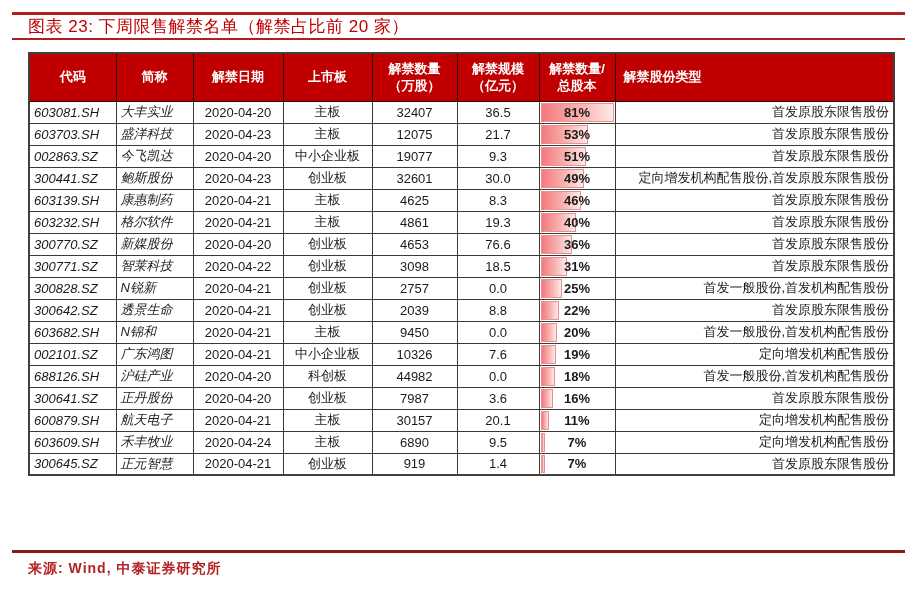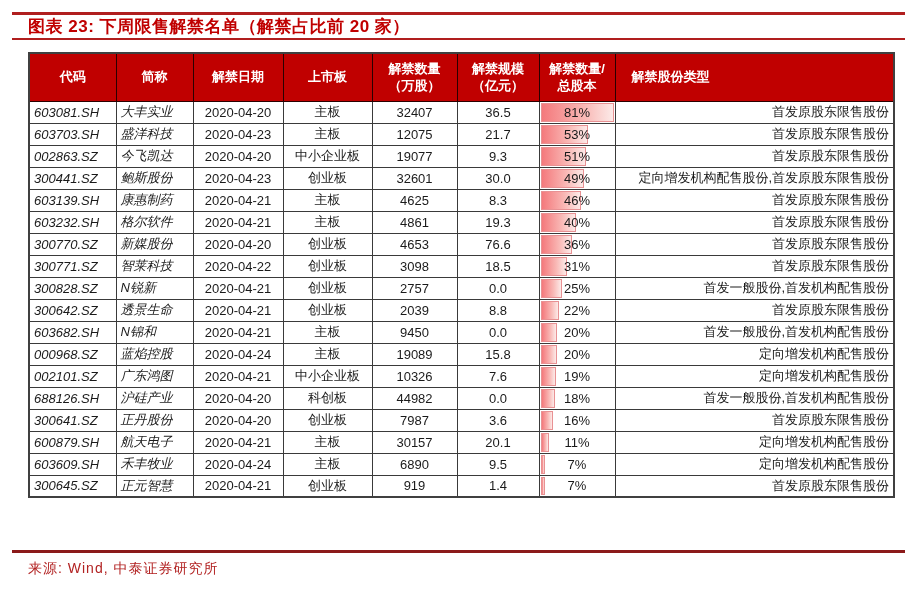--- a/index.html
+++ b/index.html
@@ -11,55 +11,55 @@
   }
   .rule {
     position:absolute; left:12px; right:14px; height:3px;
     background:#b01e1e;
   }
   .rule-top    { top:12px; }
   .rule-title  { top:38px; height:2px; }
   .rule-bottom { top:550px; background:#8b1a1a; }
   .fig-title {
     position:absolute; left:28px; top:15px;
-    font-size:17px; font-weight:bold; color:#c00000;
+    font-size:17px; font-weight:normal; color:#c00000;
     letter-spacing:0.5px; white-space:nowrap;
   }
   .tbl-wrap { position:absolute; left:28px; top:52px; }
   table {
     border-collapse:collapse; table-layout:fixed; width:865px;
     border:2px solid #404040;
   }
   th, td { border:1px solid #3a3a3a; overflow:hidden; }
   thead th {
     background:#c00000; color:#ffffff; font-weight:bold;
     font-size:13px; height:48px; text-align:center;
     white-space:pre-line; line-height:1.35; padding:1px 2px;
     border-color:#2a0000;
   }
-  thead th.h-left { text-align:left; padding-left:16px; }
+  thead th.h-left { text-align:left; padding-left:8px; }
   tbody td {
     height:22px; font-size:13px; background:#ffffff;
     padding:0 4px; white-space:nowrap;
   }
   td.c-left   { text-align:left;font-style:italic; }
   td.c-center { text-align:center; }
   td.c-type   { text-align:right; padding-left:6px; }
   td.c-pct {
     position:relative; text-align:center; padding:0;
   }
   td.c-pct .bar {
     position:absolute; left:1px; top:1px; bottom:1px;
     background:linear-gradient(90deg,#f4797c 0%,#f9b9b6 60%,#fceae8 100%);
     border:1px solid #e89193;
   }
-  td.c-pct .pct-label { position:relative; z-index:1; }
+  td.c-pct .pct-label { position:relative; z-index:1;font-weight:bold; }
   .source {
     position:absolute; left:28px; top:560px;
-    font-size:14px; font-weight:normal; color:#b22222;
+    font-size:14px; font-weight:bold; color:#b22222;
     letter-spacing:1px;
   }
 </style>
 </head>
 <body>
 
 <div class="rule rule-top"></div>
 <div class="fig-title">图表 23: 下周限售解禁名单（解禁占比前 20 家）</div>
 <div class="rule rule-title"></div>
 
@@ -195,30 +195,20 @@
           <td class="c-left">603682.SH</td>
           <td class="c-left">N锦和</td>
           <td class="c-center">2020-04-21</td>
           <td class="c-center">主板</td>
           <td class="c-center">9450</td>
           <td class="c-center">0.0</td>
           <td class="c-pct"><span class="bar" style="width: calc(24.7% - 2px);"></span><span class="pct-label">20%</span></td>
           <td class="c-type">首发一般股份,首发机构配售股份</td>
         </tr>
         <tr>
-          <td class="c-left">000968.SZ</td>
-          <td class="c-left">蓝焰控股</td>
-          <td class="c-center">2020-04-24</td>
-          <td class="c-center">主板</td>
-          <td class="c-center">19089</td>
-          <td class="c-center">15.8</td>
-          <td class="c-pct"><span class="bar" style="width: calc(24.7% - 2px);"></span><span class="pct-label">20%</span></td>
-          <td class="c-type">定向增发机构配售股份</td>
-        </tr>
-        <tr>
           <td class="c-left">002101.SZ</td>
           <td class="c-left">广东鸿图</td>
           <td class="c-center">2020-04-21</td>
           <td class="c-center">中小企业板</td>
           <td class="c-center">10326</td>
           <td class="c-center">7.6</td>
           <td class="c-pct"><span class="bar" style="width: calc(23.5% - 2px);"></span><span class="pct-label">19%</span></td>
           <td class="c-type">定向增发机构配售股份</td>
         </tr>
         <tr>

